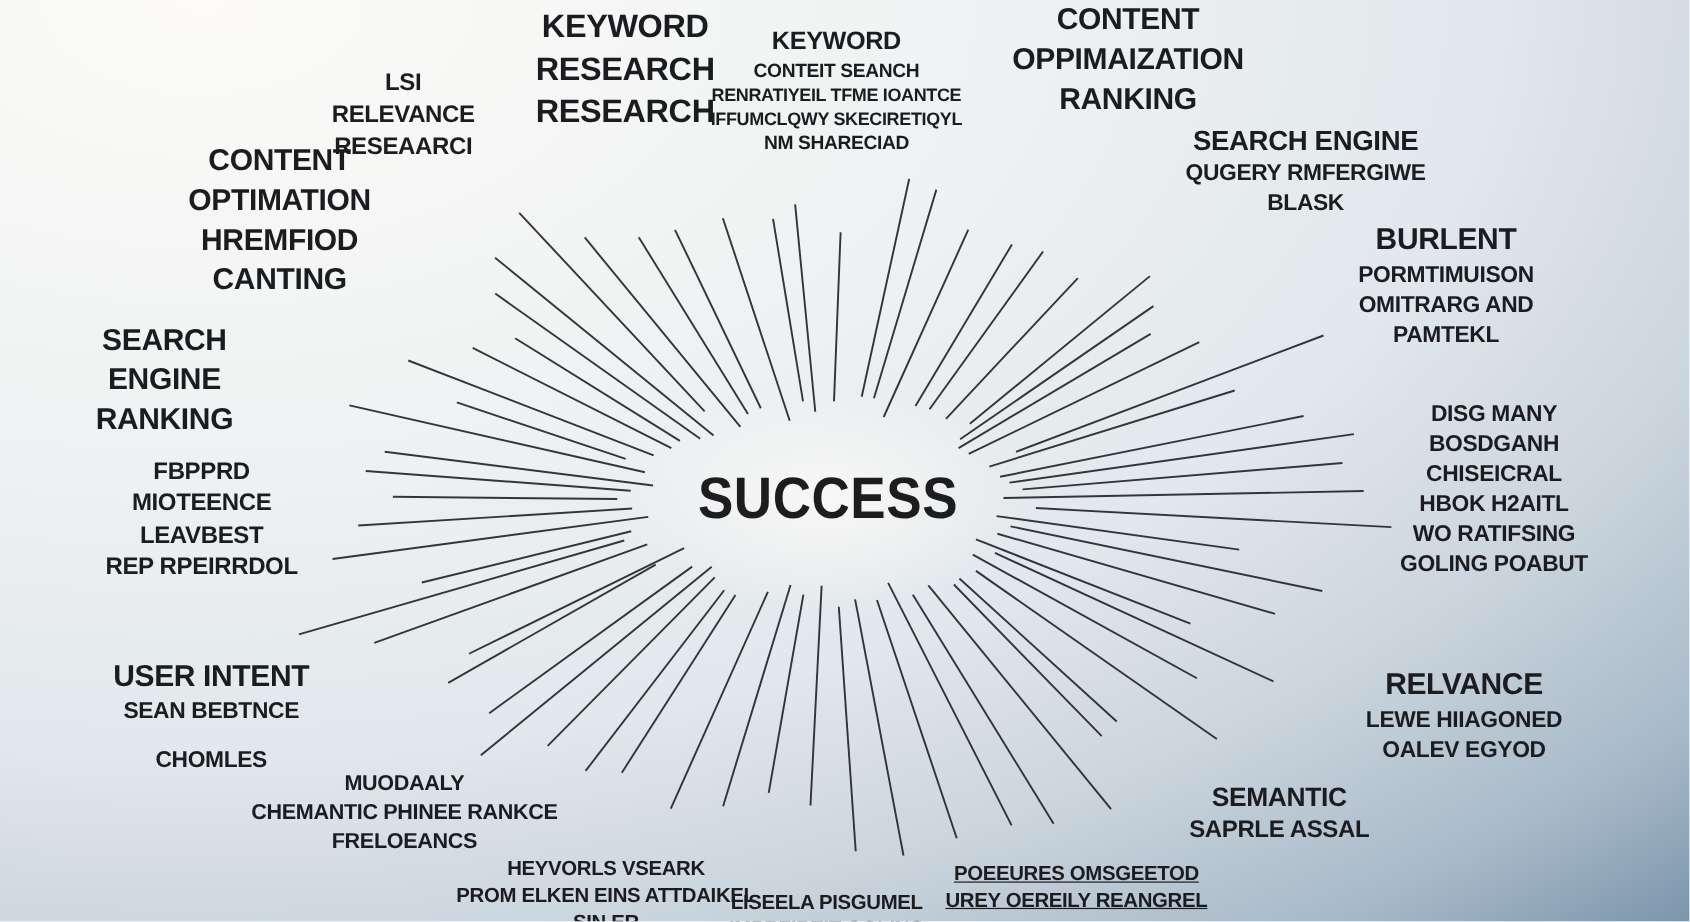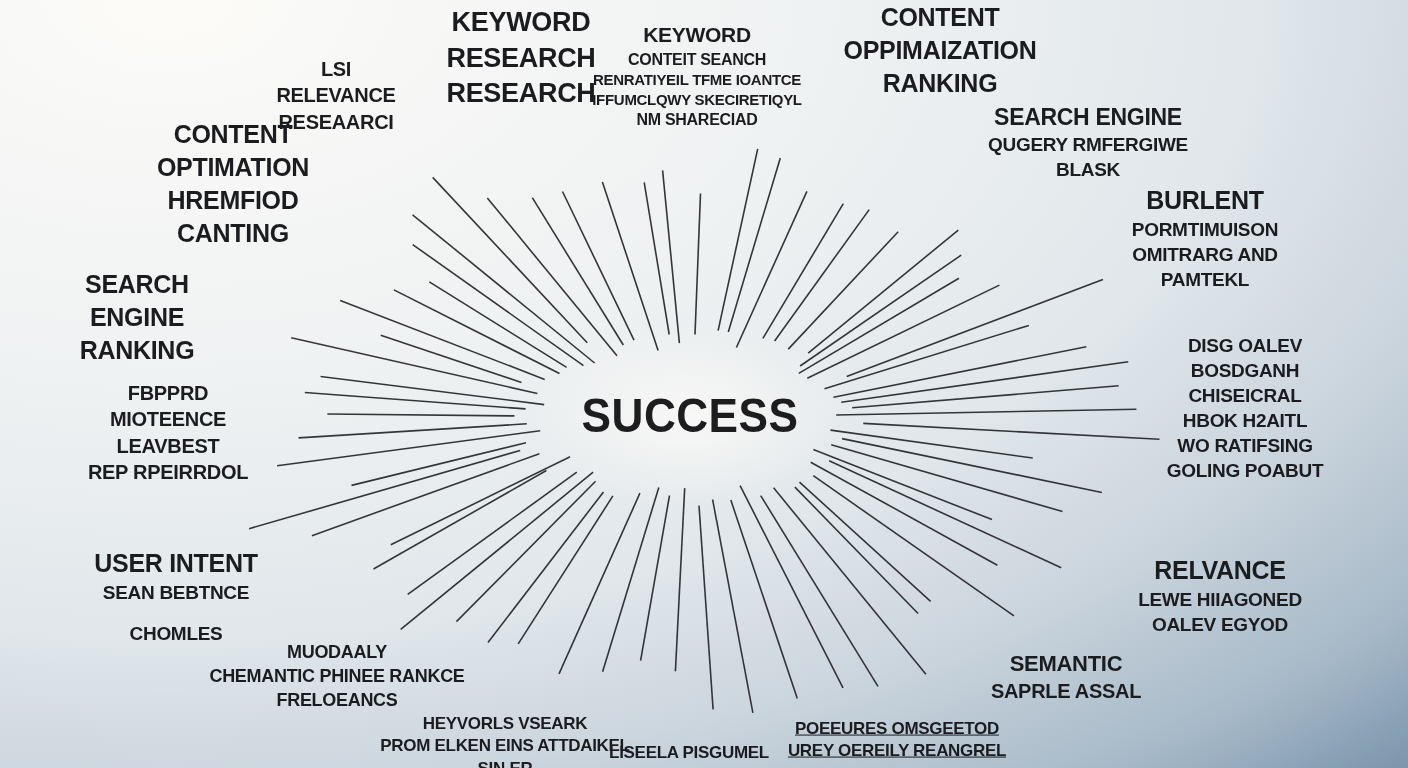--- a/index.html
+++ b/index.html
@@ -136,21 +136,21 @@
         <div class="branch-line" style="font-size: 19px;">QUGERY RMFERGIWE</div>
         <div class="branch-line" style="font-size: 19px;">BLASK</div>
       </div>
       <div class="branch-label" style="left: 1205px; top: 238px;">
         <div class="branch-line" style="font-size: 25px;">BURLENT</div>
         <div class="branch-line" style="font-size: 19px;">PORMTIMUISON</div>
         <div class="branch-line" style="font-size: 19px;">OMITRARG AND</div>
         <div class="branch-line" style="font-size: 19px;">PAMTEKL</div>
       </div>
       <div class="branch-label" style="left: 1245px; top: 408px;">
-        <div class="branch-line" style="font-size: 19px;">DISG OALEV</div>
+        <div class="branch-line" style="font-size: 19px;">DISG MANY</div>
         <div class="branch-line" style="font-size: 19px;">BOSDGANH</div>
         <div class="branch-line" style="font-size: 19px;">CHISEICRAL</div>
         <div class="branch-line" style="font-size: 19px;">HBOK H2AITL</div>
         <div class="branch-line" style="font-size: 19px;">WO RATIFSING</div>
         <div class="branch-line" style="font-size: 19px;">GOLING POABUT</div>
       </div>
       <div class="branch-label" style="left: 1220px; top: 596px;">
         <div class="branch-line" style="font-size: 25px;">RELVANCE</div>
         <div class="branch-line" style="font-size: 19px;">LEWE HIIAGONED</div>
         <div class="branch-line" style="font-size: 19px;">OALEV EGYOD</div>

